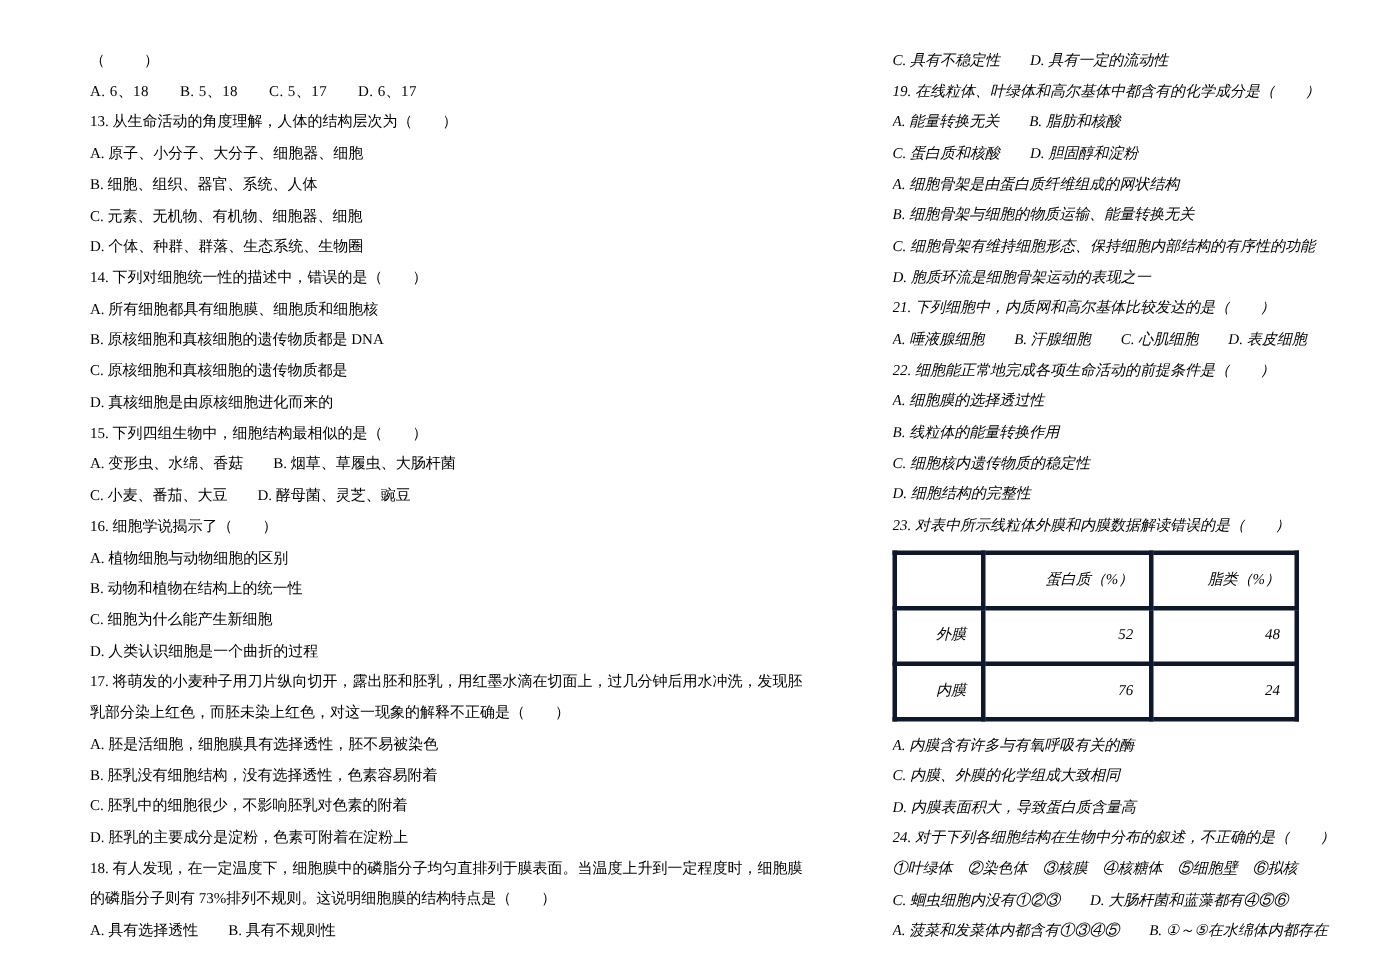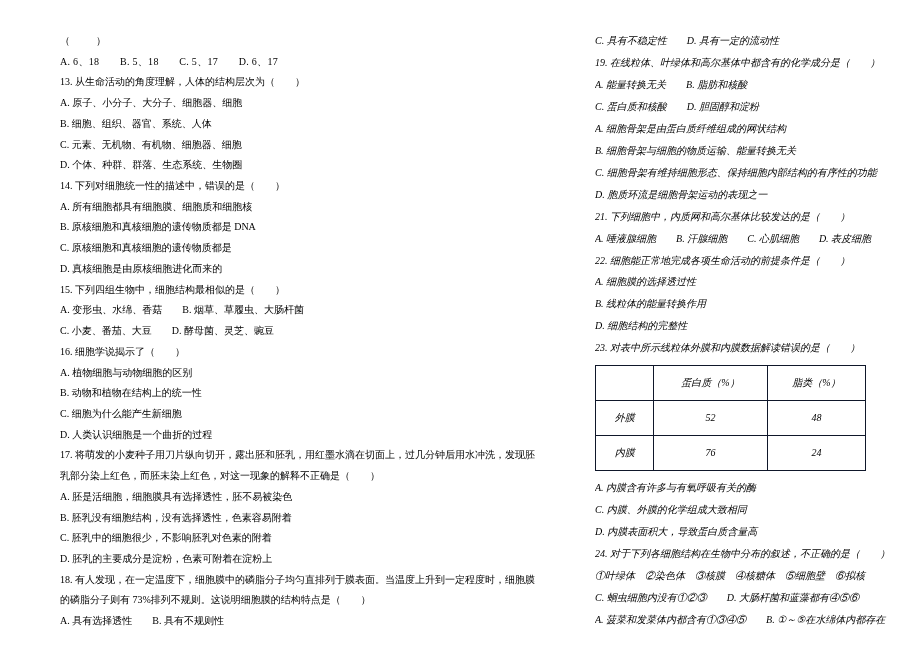--- a/index.html
+++ b/index.html
@@ -22,24 +22,24 @@
     .col-left { padding-right: 30px; }
     .col-right { padding-left: 30px; font-style: italic; }
     .line { white-space: nowrap; overflow: hidden; }
     .opts { letter-spacing: 0.3px; }
     table {
       border-collapse: collapse;
       margin: 6px 0;
       width: 92%;
     }
     table td, table th {
-      border: 1px solid #0f172a;
+      border: 3px solid #0f172a;
       padding: 6px 10px;
       font-size: 10px;
-      text-align: center;
+      text-align: right;
       font-weight: normal;
     }
     .paren { letter-spacing: 2px; }
   </style>
 </head>
 <body>
 
 <div class="col col-left">
   <div class="line paren">（　　）</div>
   <div class="line opts">A. 6、18　　B. 5、18　　C. 5、17　　D. 6、17</div>
@@ -79,20 +79,21 @@
   <div class="line">C. 蛋白质和核酸　　D. 胆固醇和淀粉</div>
   <div class="line">A. 细胞骨架是由蛋白质纤维组成的网状结构</div>
   <div class="line">B. 细胞骨架与细胞的物质运输、能量转换无关</div>
   <div class="line">C. 细胞骨架有维持细胞形态、保持细胞内部结构的有序性的功能</div>
   <div class="line">D. 胞质环流是细胞骨架运动的表现之一</div>
   <div class="line">21. 下列细胞中，内质网和高尔基体比较发达的是（　　）</div>
   <div class="line">A. 唾液腺细胞　　B. 汗腺细胞　　C. 心肌细胞　　D. 表皮细胞</div>
   <div class="line">22. 细胞能正常地完成各项生命活动的前提条件是（　　）</div>
   <div class="line">A. 细胞膜的选择透过性</div>
   <div class="line">B. 线粒体的能量转换作用</div>
+  <div class="line">C. 细胞核内遗传物质的稳定性</div>
   <div class="line">D. 细胞结构的完整性</div>
   <div class="line">23. 对表中所示线粒体外膜和内膜数据解读错误的是（　　）</div>
   <table>
     <tbody>
         <tr>
       <th></th>
       <th>蛋白质（%）</th>
       <th>脂类（%）</th>
     </tr>
     <tr>

